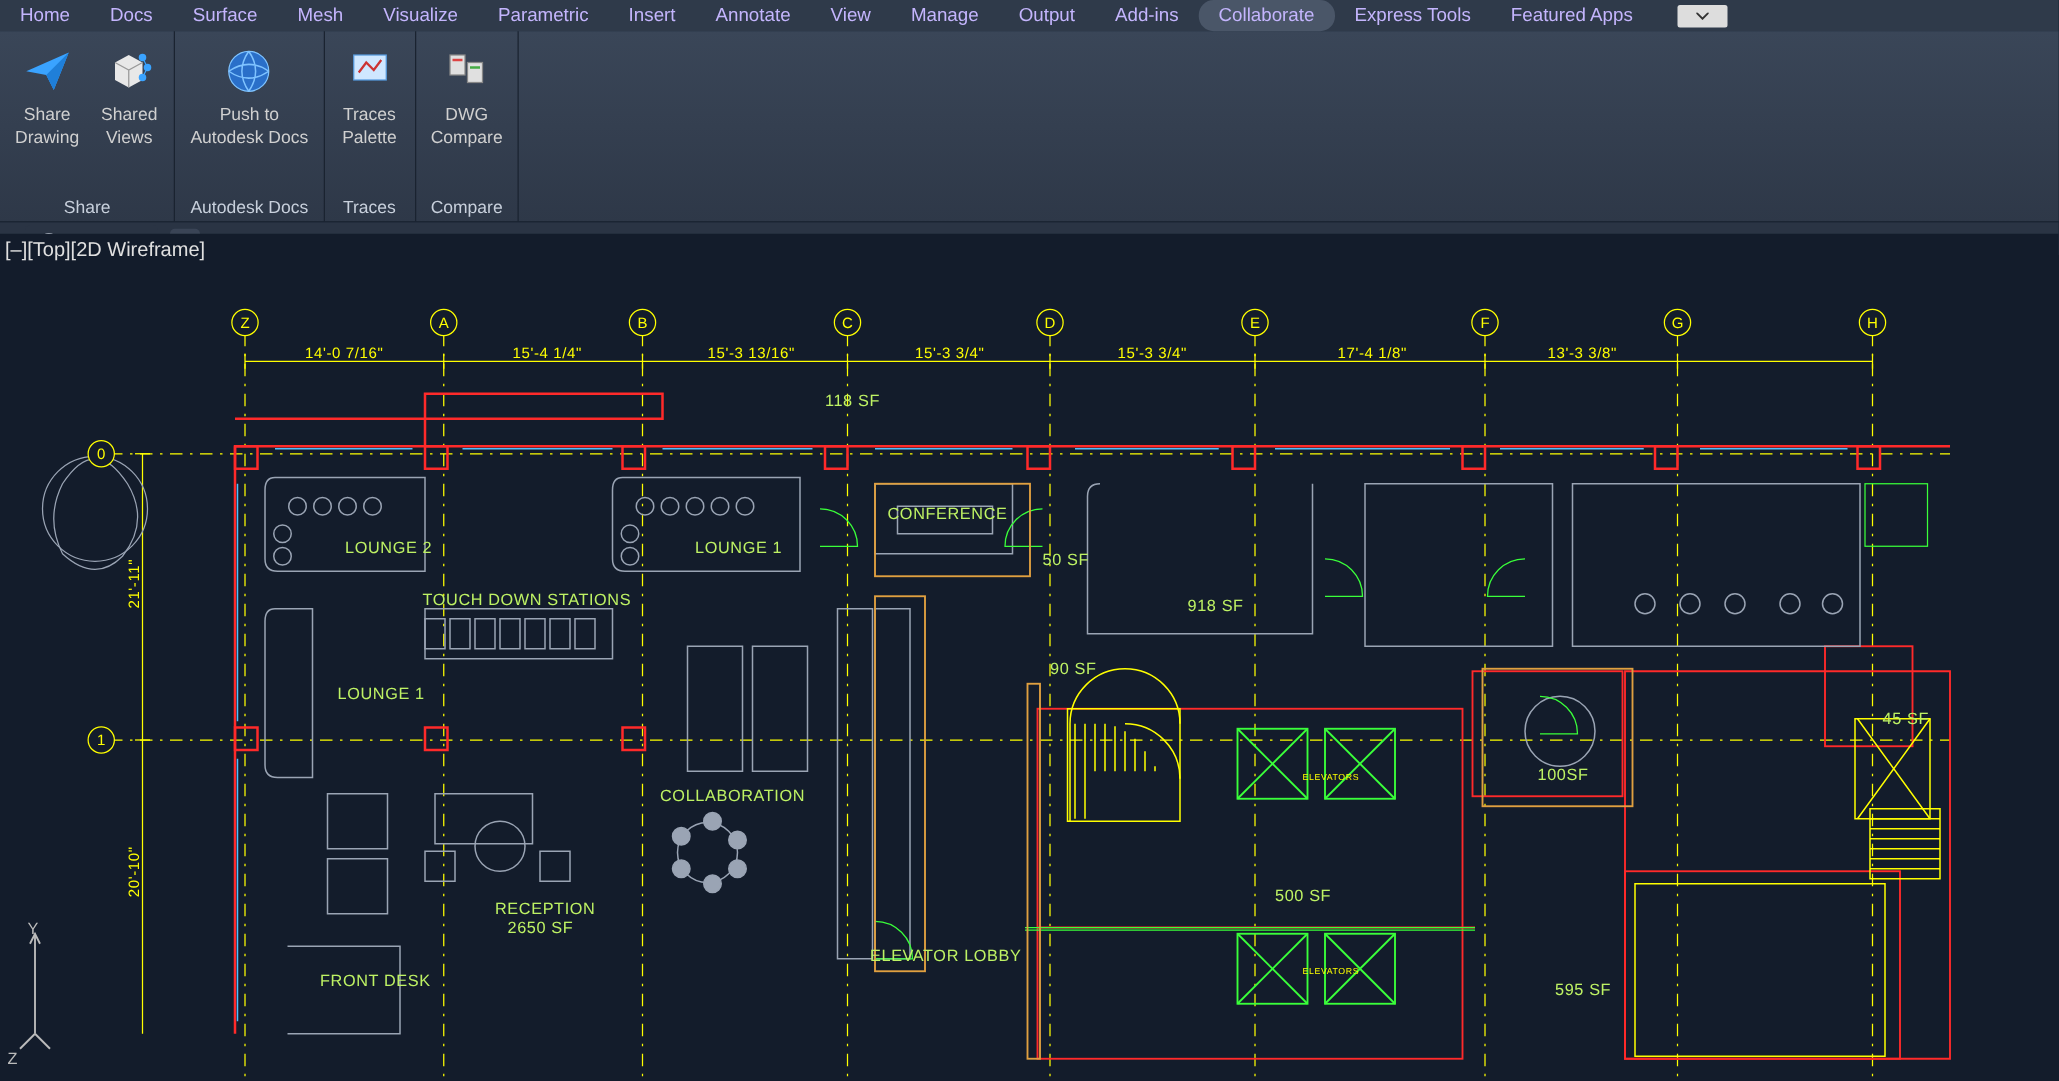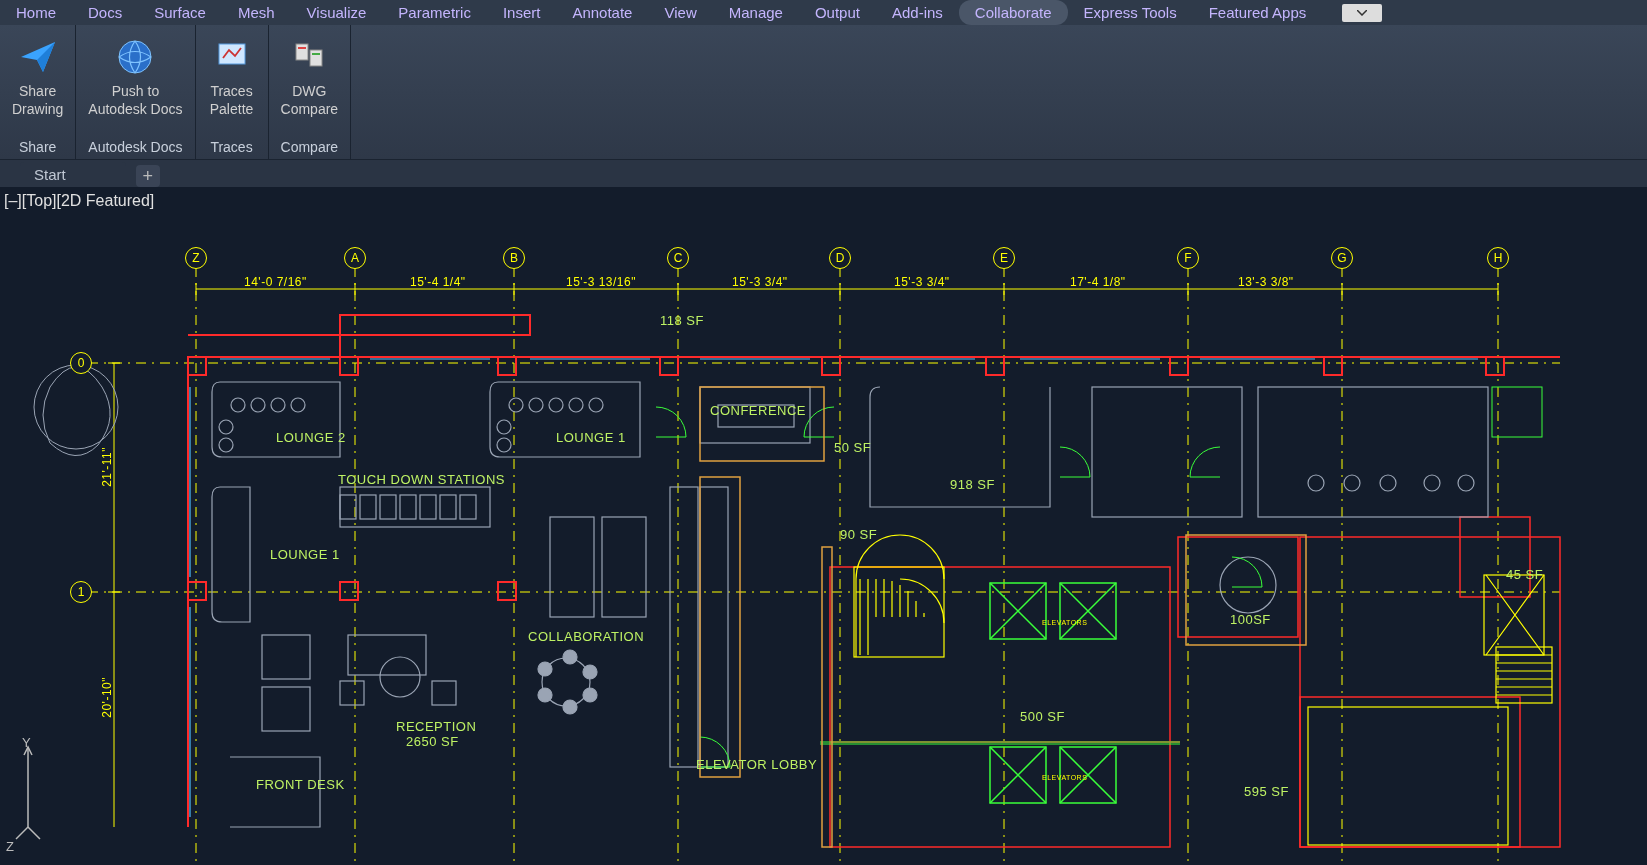--- a/index.html
+++ b/index.html
@@ -40,21 +40,21 @@
     display: flex;
     align-items: center;
     justify-content: center;
     border-radius: 2px;
   }
   .menubar-dropdown svg { width: 10px; height: 6px; }
 
   
   .ribbon {
     background: linear-gradient(#3a4658, #2e3848);
-    height: 135px;
+    height: 153px;
     display: flex;
     border-bottom: 1px solid #1a2330;
   }
   .ribbon-panel {
     display: flex;
     flex-direction: column;
     border-right: 1px solid #1a2330;
     padding: 4px 8px 0 8px;
     align-items: center;
   }
@@ -211,20 +211,33 @@
     <div class="ribbon-panel-buttons">
       <div class="ribbon-button">
         <div class="icon-wrap">
           <svg width="42" height="42" viewBox="0 0 42 42">
               <path d="M4 21 L38 6 L26 36 L20 24 Z" fill="#3aa3ff"></path>
               <path d="M20 24 L38 6 L26 36 Z" fill="#1f7fd9"></path>
             </svg>
         </div>
         <div class="lbl">Share<br>Drawing</div>
       </div>
+      <div class="ribbon-button">
+        <div class="icon-wrap">
+          <svg width="42" height="42" viewBox="0 0 42 42">
+            <path d="M10 14 L21 8 L32 14 L32 28 L21 34 L10 28 Z" fill="#e8e8e8"></path>
+            <path d="M10 14 L21 20 L32 14 M21 20 L21 34" stroke="#999" fill="none"></path>
+            <circle cx="32" cy="10" r="3" fill="#3aa3ff"></circle>
+              <circle cx="36" cy="18" r="3" fill="#3aa3ff"></circle>
+              <circle cx="32" cy="26" r="3" fill="#3aa3ff"></circle>
+            <path d="M32 10 L36 18 L32 26" stroke="#3aa3ff" fill="none"></path>
+          </svg>
+        </div>
+        <div class="lbl">Shared<br>Views</div>
+      </div>
     </div>
     <div class="ribbon-panel-title">Share</div>
   </div>
 
   <div class="ribbon-panel">
     <div class="ribbon-panel-buttons">
       <div class="ribbon-button">
         <div class="icon-wrap">
           <svg width="42" height="42" viewBox="0 0 42 42">
             <circle cx="21" cy="21" r="16" fill="#2a6fc9"></circle>
@@ -271,21 +284,21 @@
   </div>
 </div>
 
 <div class="file-tabs">
   <div class="file-tab start">
     <span>Start</span>
   </div>
   <div class="file-tab-add">+</div>
 </div>
 
-<div class="viewport-label">[–][Top][2D Featured]</div>
+<div class="viewport-label">[–][Top][2D Wireframe]</div>
 
 <div class="canvas">
 
   <svg width="1647" height="678">
 
     <g stroke="#ffff00" stroke-width="1" stroke-dasharray="10 6 2 6">
       <line x1="196" y1="80" x2="196" y2="678"></line>
       <line x1="355" y1="80" x2="355" y2="678"></line>
       <line x1="514" y1="80" x2="514" y2="678"></line>
       <line x1="678" y1="80" x2="678" y2="678"></line>

